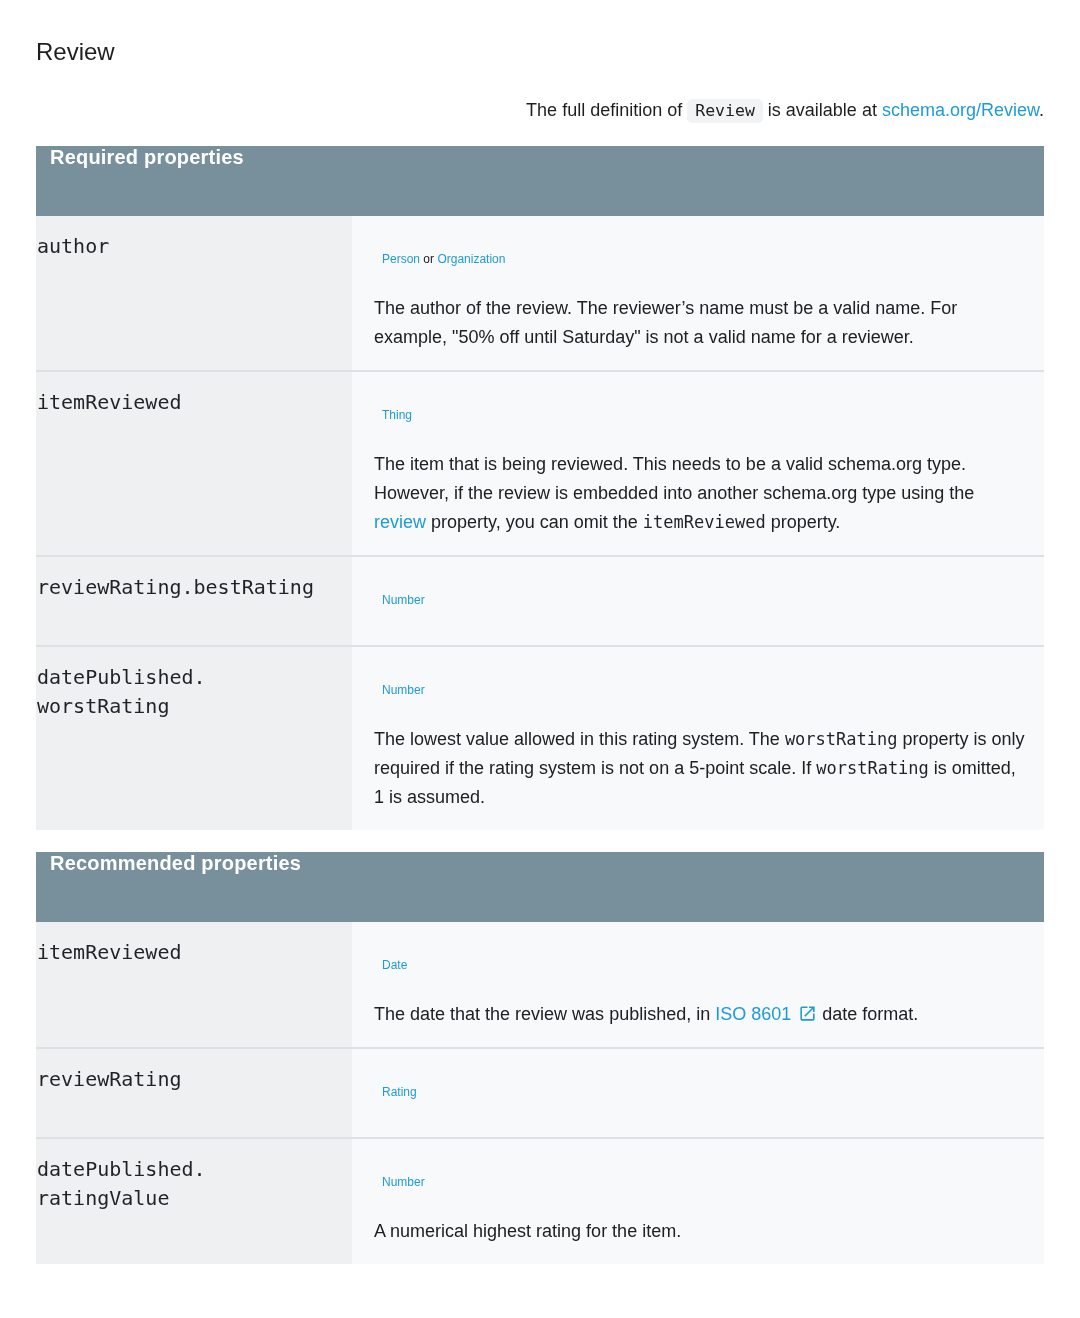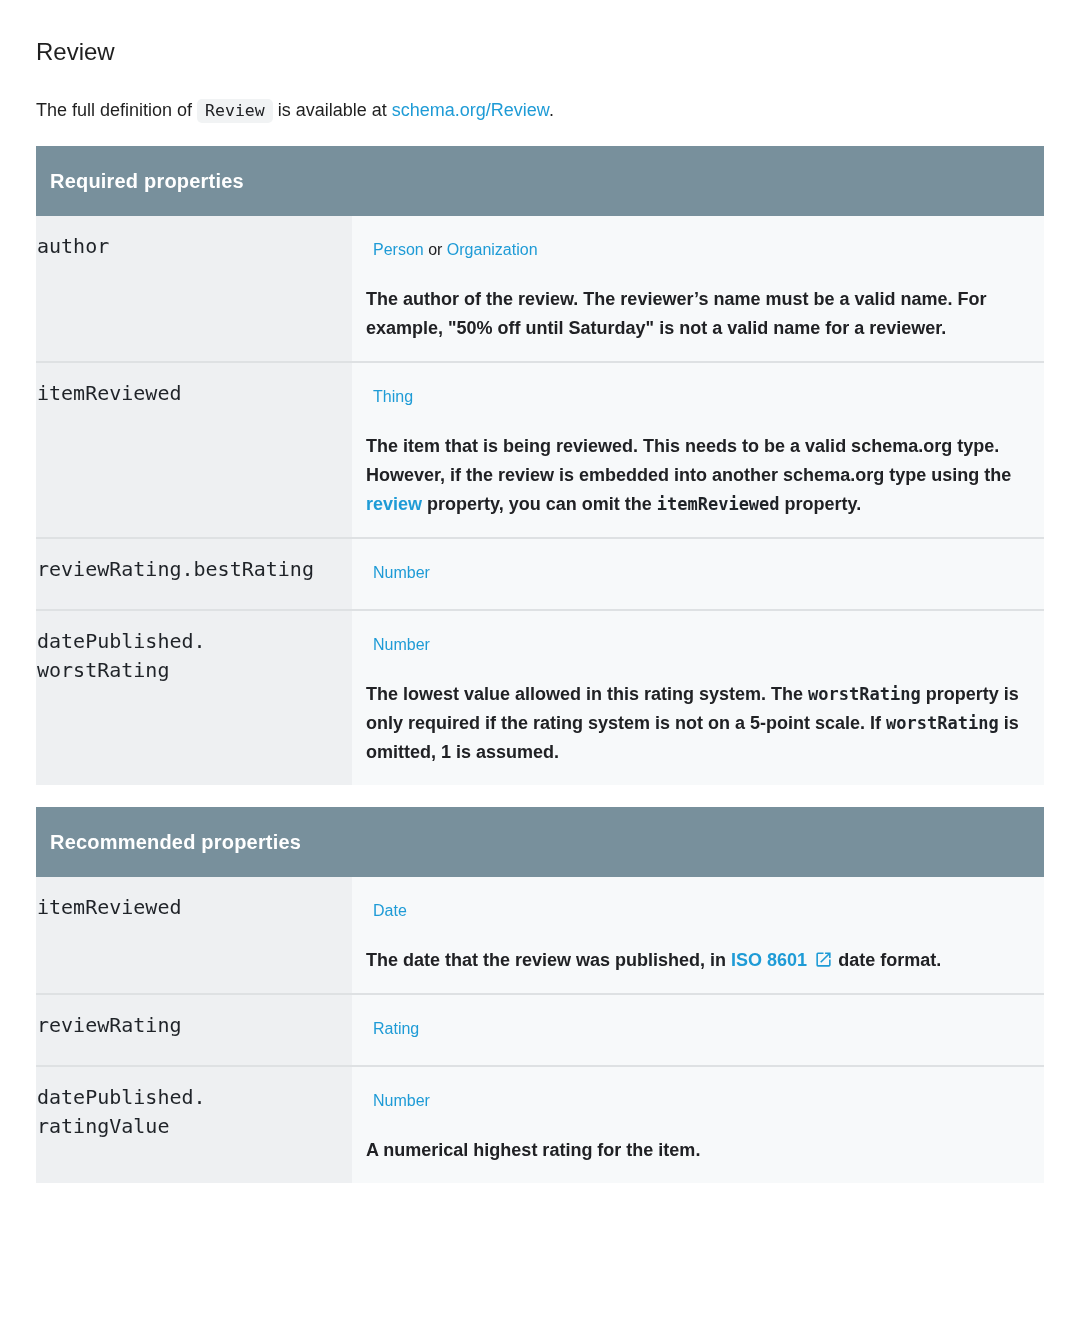--- a/index.html
+++ b/index.html
@@ -26,37 +26,38 @@
     font-size:24px;
     line-height:28px;
     font-weight:500;
     color:#1f1f1f;
   }
   .intro{
     margin:33px 0 12px 0;
     font-size:18px;
     line-height:22px;
     color:#1f1f1f;
+    text-align:right;
   }
   .code-chip{
     font-family:"DejaVu Sans Mono","Liberation Mono",monospace;
     font-size:16.5px;
     background:var(--chip-bg);
     border-radius:5px;
     padding:2px 8px 3px 8px;
     color:#202124;
   }
   .tables > .prop-table{margin-top:24px;}
   .prop-table + .prop-table{margin-top:22px;}
   .table-header{
     background:var(--header-bg);
     color:var(--header-fg);
     height:70px;
     display:flex;
-    align-items:center;
+    align-items:flex-start;
     padding:0 14px;
   }
   .table-header-text{
     font-size:20px;
     font-weight:700;
     letter-spacing:0.2px;
   }
   .row{
     display:grid;
     grid-template-columns:316px 1fr;
@@ -71,29 +72,28 @@
     font-size:20px;
     line-height:29px;
     color:#1f2328;
     overflow-wrap:break-word;
   }
   .cell-desc{
     background:var(--cell-right-bg);
     padding:16px 16px 18px 14px;
   }
   .type-line{
-    margin:7px;
-    font-size:16px;
+    margin:16px;
+    font-size:12px;
     line-height:22px;
   }
   .desc-line{
-    margin:24px 0 0 0;
+    margin:24px 0 0 8px;
     font-size:18px;
     line-height:29px;
-    font-weight:bold;
   }
   a.lnk{
     color:var(--link-color);
     text-decoration:none;
     cursor:pointer;
   }
   .inline-code{
     font-family:"DejaVu Sans Mono","Liberation Mono",monospace;
     font-size:17px;
     color:#1f2328;

